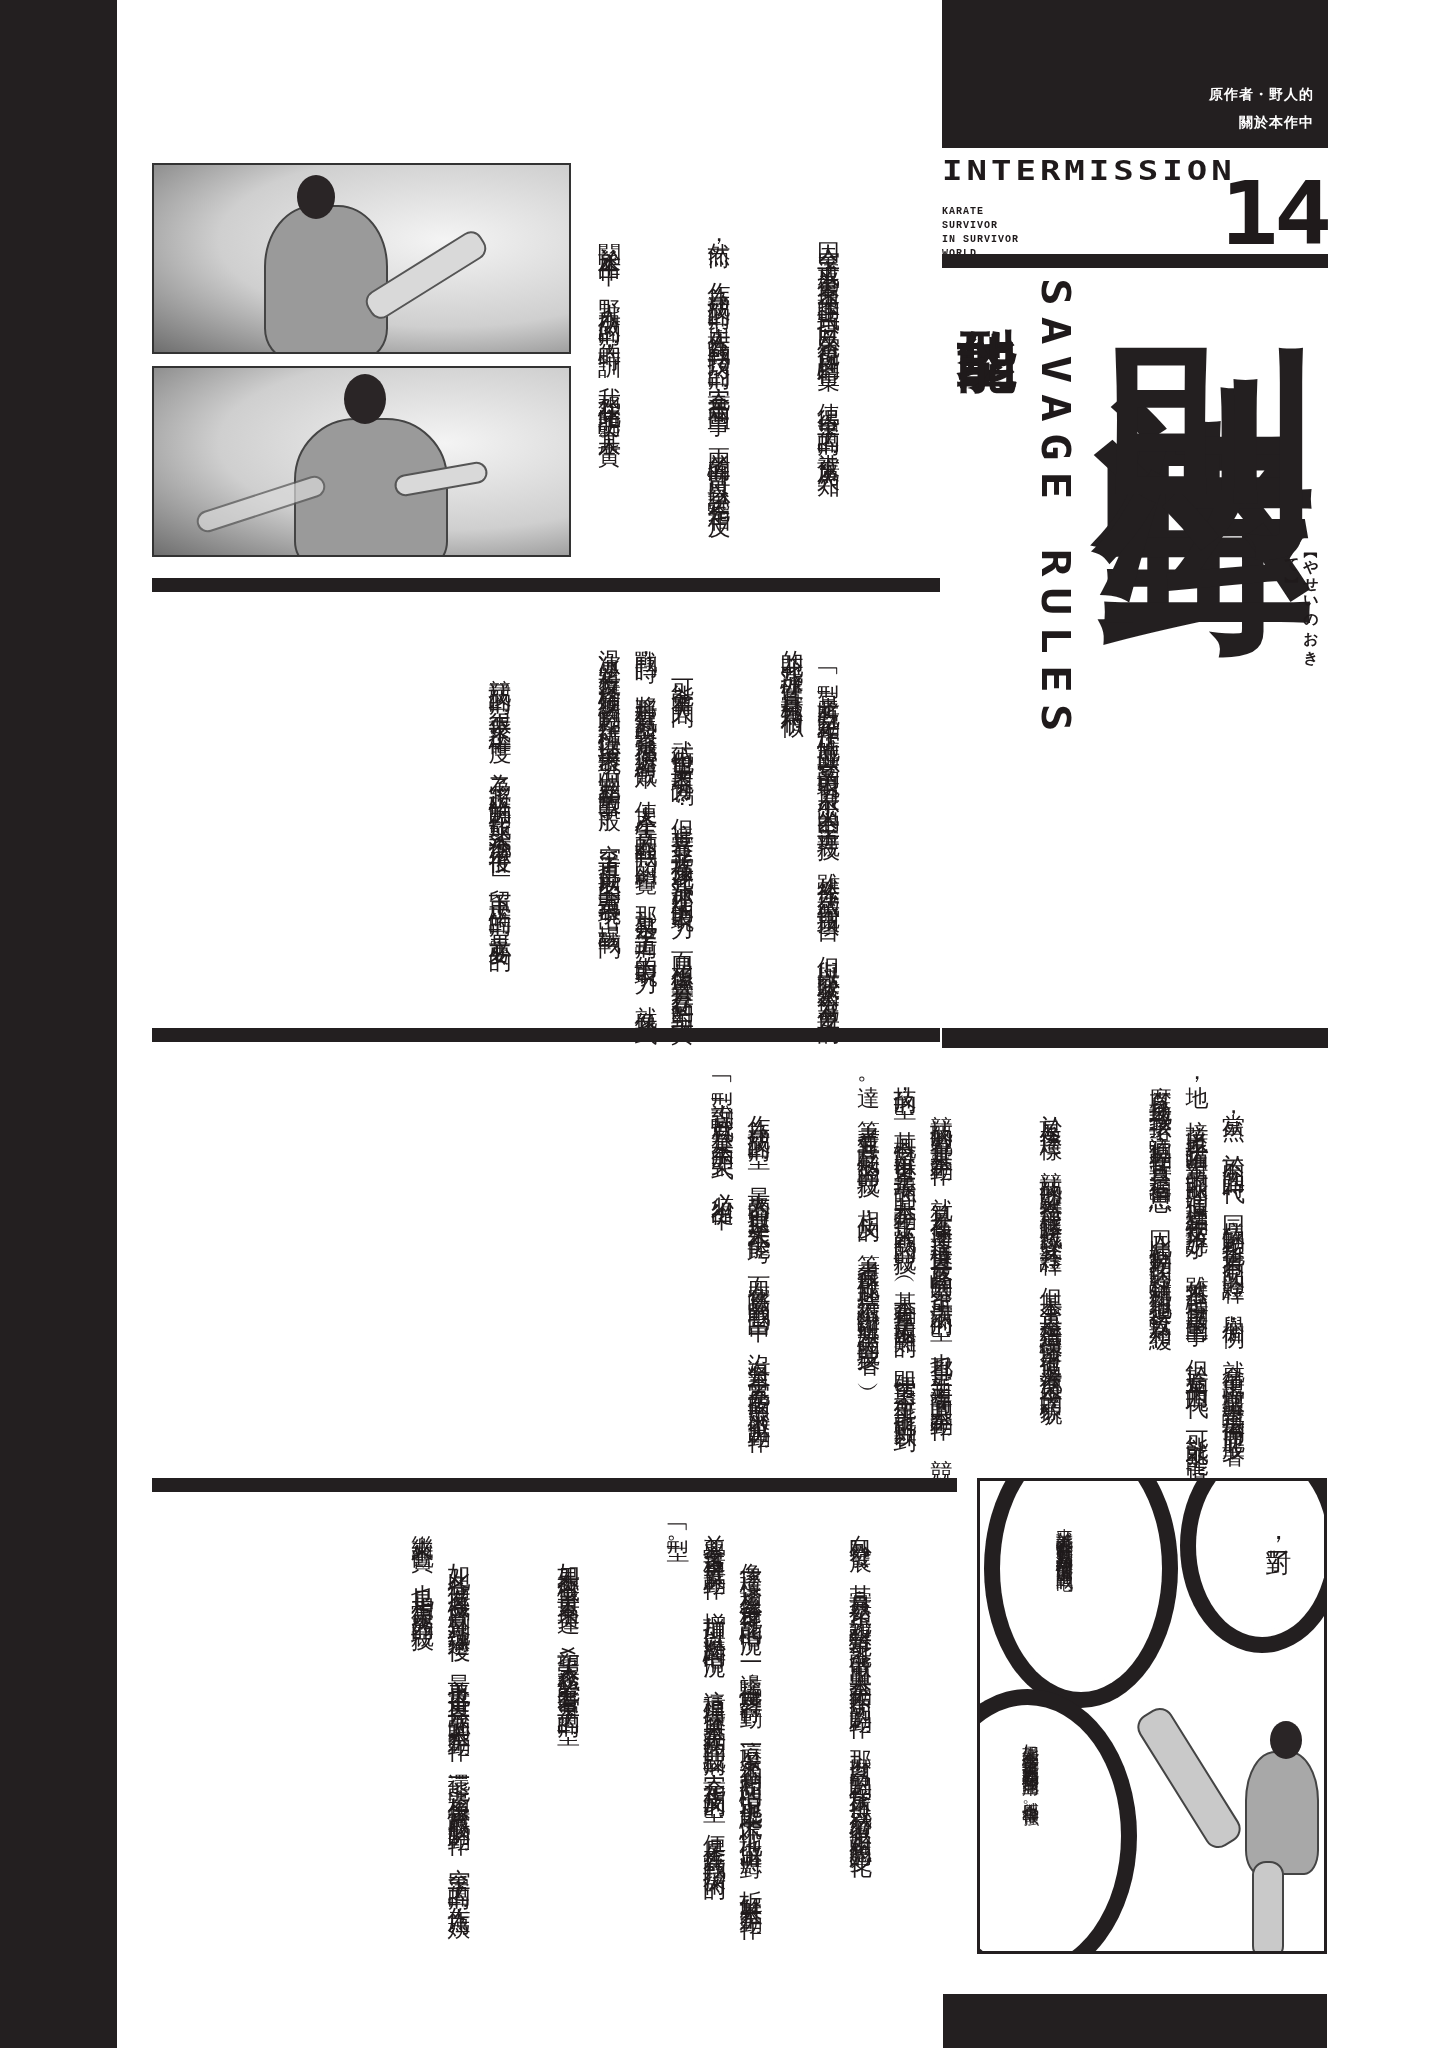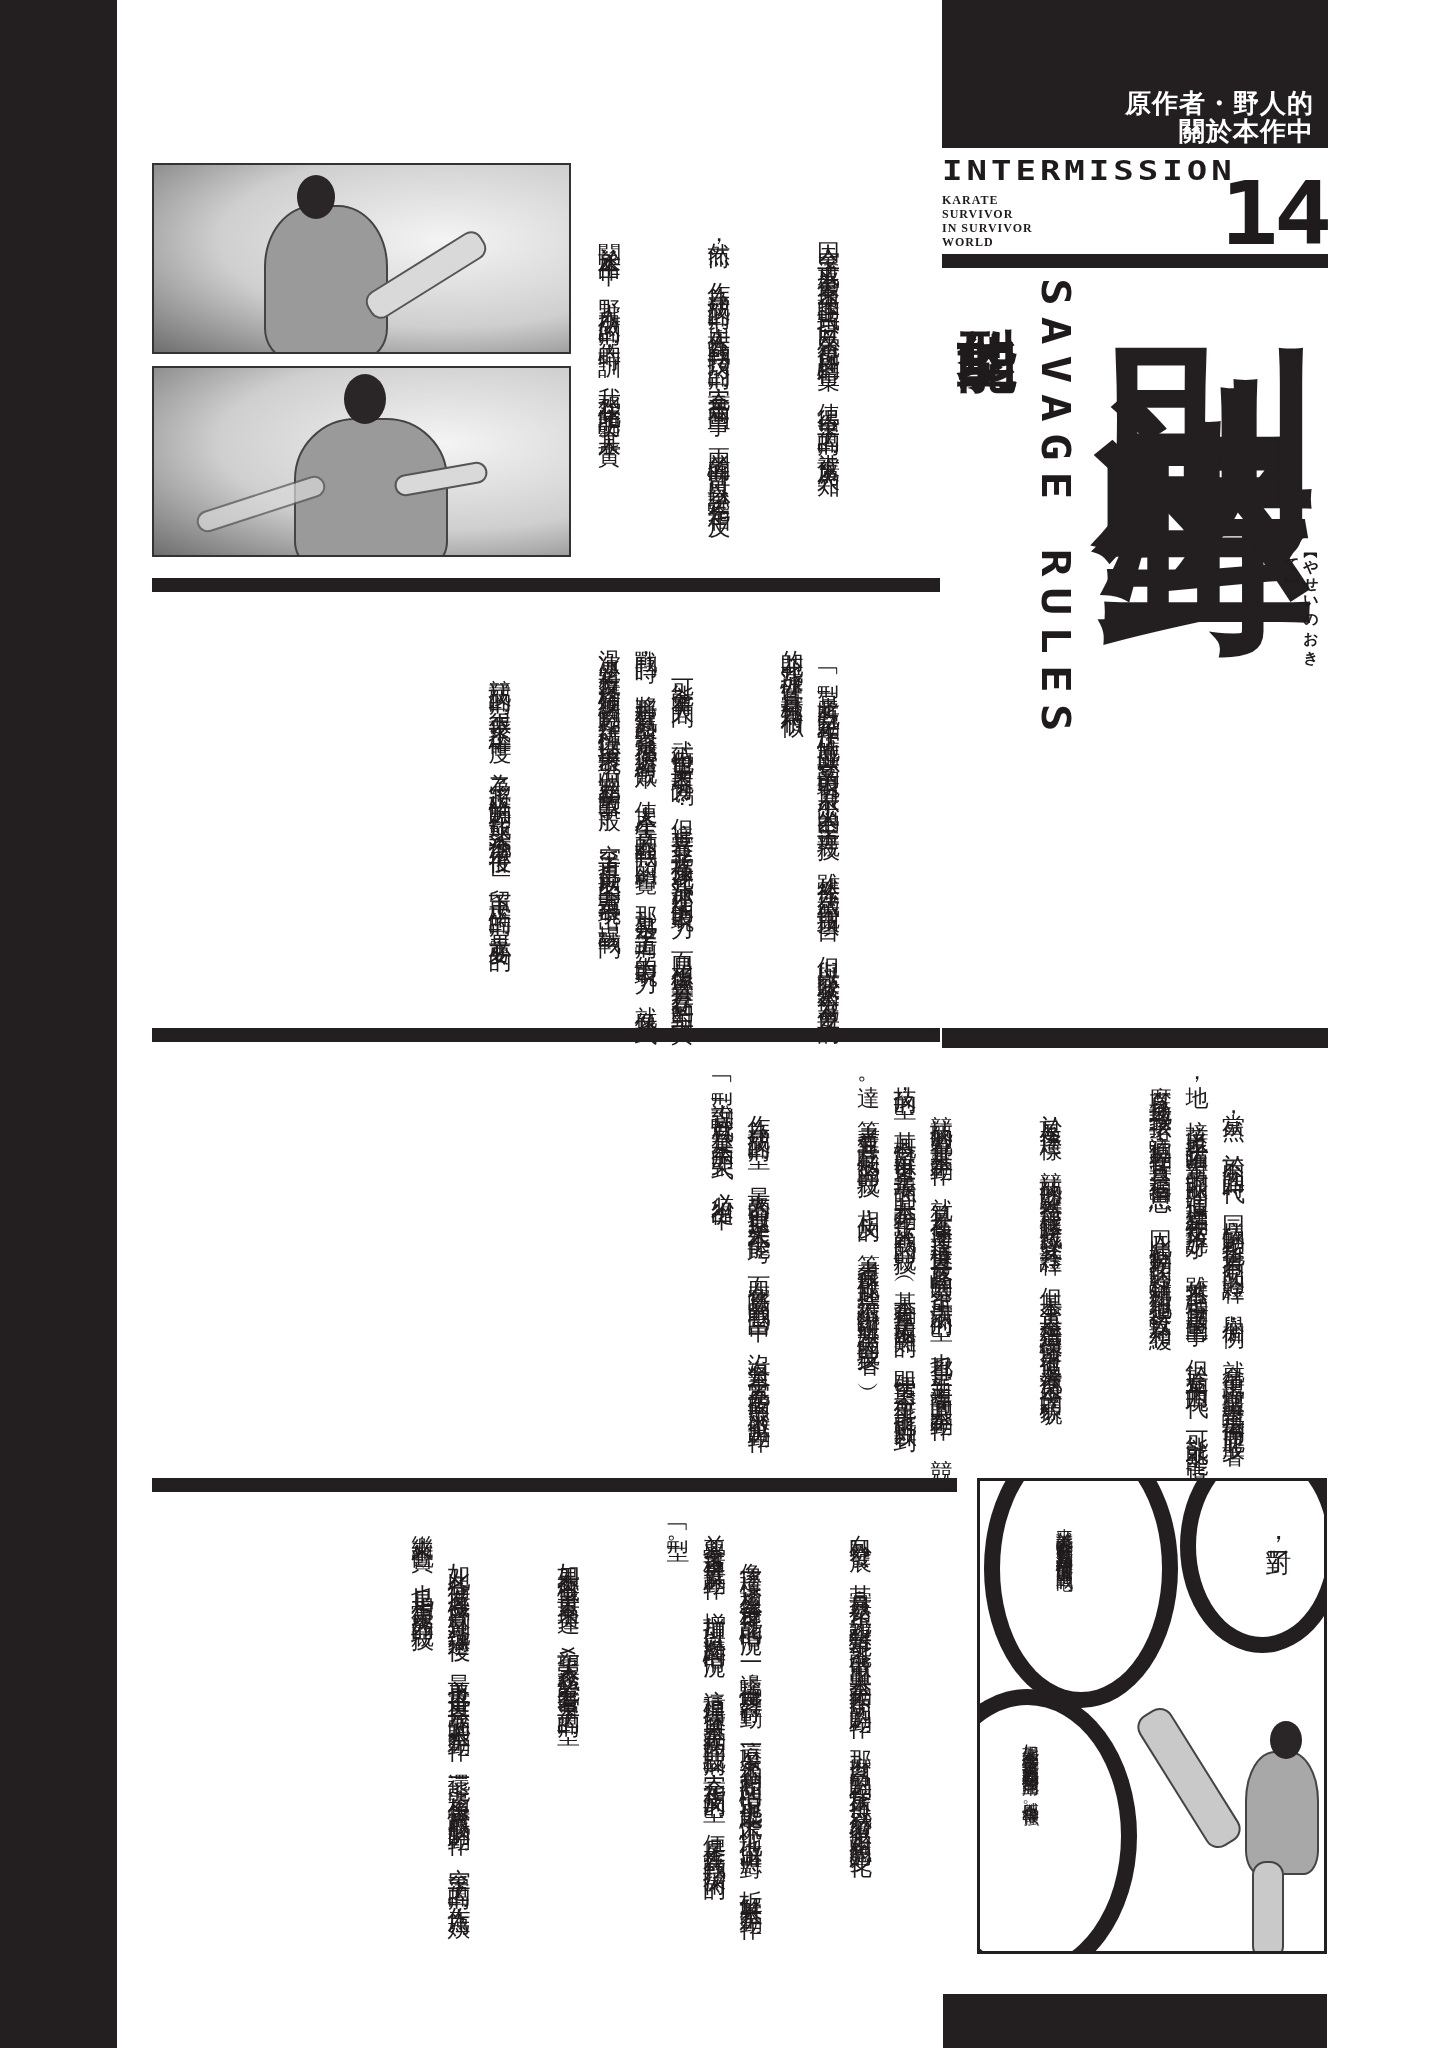--- a/index.html
+++ b/index.html
@@ -11,34 +11,34 @@
   .abs { position: absolute; }
   .black { background: #231f20; }
 
   
   #left-strip { left: 0; top: 0; width: 117px; height: 2048px; }
 
   
   #header-box { left: 942px; top: 0; width: 386px; height: 148px; }
   #header-box .hdr-line {
     position: absolute; right: 14px; color: #ffffff;
-    font-family: Liberation Serif, serif; font-weight: bold; font-size: 26px; letter-spacing: 1px;
+    font-family: Liberation Serif, serif; font-weight: bold; font-size: 14px; letter-spacing: 1px;
   }
   #hdr-l1 { top: 86px; }
   #hdr-l2 { top: 114px; }
 
   #intermission {
     left: 942px; top: 158px; width: 386px; height: 30px;
     font-family: "DejaVu Sans Mono", monospace; font-weight: bold; font-size: 34px;
     letter-spacing: 4px; line-height: 30px; white-space: nowrap; overflow: hidden;
     transform: scaleY(0.8); transform-origin: top left;
   }
   #subtitle-en {
-    left: 942px; top: 193px; width: 200px;
-    font-family: Liberation Serif, serif; font-weight: bold; font-size: 12px;
+    left: 942px; top: 205px; width: 200px;
+    font-family: Liberation Mono, monospace; font-weight: bold; font-size: 10px;
     line-height: 14px; letter-spacing: 1px;
   }
   #subtitle-en div { white-space: nowrap; }
   #chapter-num {
     left: 1170px; top: 178px; width: 158px; height: 72px;
     font-family: "DejaVu Sans Mono", monospace; font-weight: bold; font-size: 88px;
     line-height: 72px; text-align: right; letter-spacing: -4px;
     transform: scaleX(1.1); transform-origin: right top;
   }
   #hdr-bar { left: 942px; top: 254px; width: 386px; height: 14px; }

